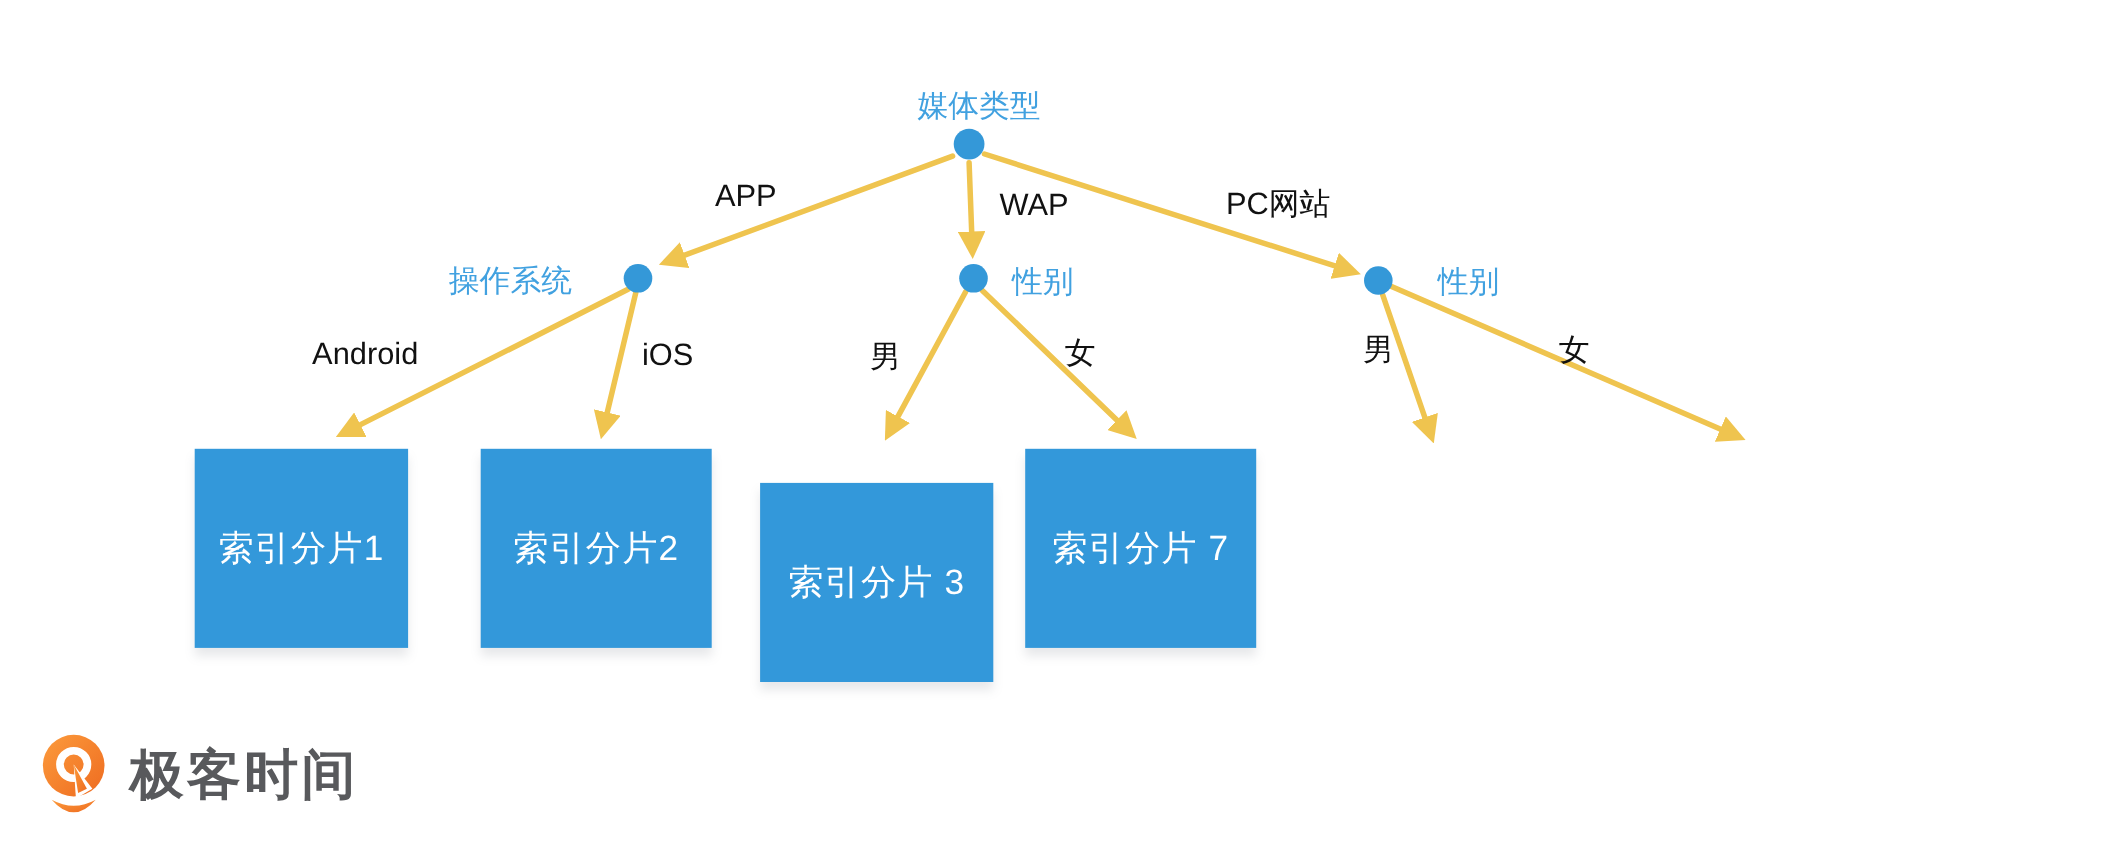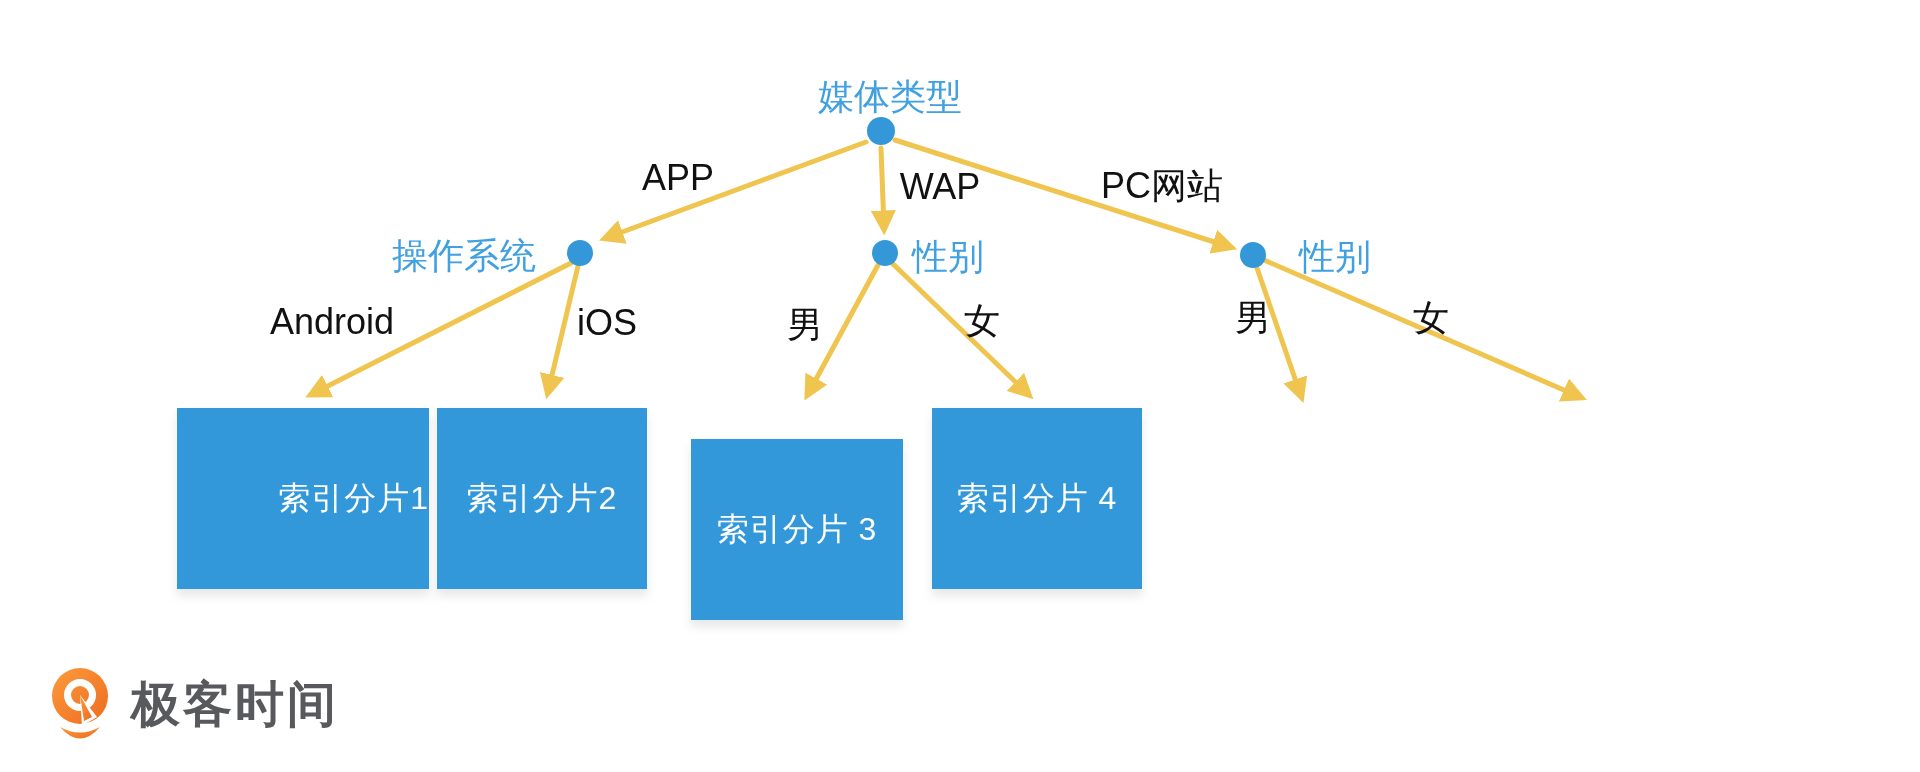--- a/index.html
+++ b/index.html
@@ -24,21 +24,21 @@
     stroke-linecap: round;
     fill: none;
   }
   .arrowhead { fill: var(--edge-yellow, #EFC44F); }
   .node-dot { fill: var(--node-blue, #3498D8); }
 
   .lbl {
     position: absolute;
     transform: translate(-50%, -50%);
     white-space: nowrap;
-    font-size: 36px;
+    font-size: 28px;
     color: var(--text-black, #111111);
     line-height: 1.15;
   }
   .lbl.blue {
     color: var(--label-blue, #41A1E0);
     font-weight: 400;
   }
 
   .shard {
     position: absolute;
@@ -52,21 +52,21 @@
   }
   .shard span {
     color: #ffffff;
     font-size: 32px;
     letter-spacing: 1px;
     white-space: nowrap;
   }
 
   .brand {
     position: absolute;
-    left: 51px; top: 666px;
+    left: 38px; top: 666px;
     display: flex;
     align-items: center;
   }
   .brand-icon { width: 58px; height: 84px; display: block; }
   .brand-text {
     margin-left: 22px;
     margin-top: -6px;
     font-size: 49px;
     font-weight: 600;
     letter-spacing: 3px;
@@ -113,31 +113,31 @@
   <div class="lbl" style="left:658px;  top:178px;margin-left:20px;">APP</div>
   <div class="lbl" style="left:940px;  top:187px;">WAP</div>
   <div class="lbl" style="left:1162px; top:186px;">PC网站</div>
   <div class="lbl" style="left:332px;  top:322px;">Android</div>
   <div class="lbl" style="left:607px;  top:323px;">iOS</div>
   <div class="lbl" style="left:805px;  top:325px;">男</div>
   <div class="lbl" style="left:982px;  top:321px;">女</div>
   <div class="lbl" style="left:1253px; top:318px;">男</div>
   <div class="lbl" style="left:1431px; top:318px;">女</div>
 
-  <div class="shard" style="left:177px;  width:252px;justify-content:flex-end;">
+  <div class="shard" style="left:177px;  width:194px;">
     <span>索引分片1</span>
   </div>
   <div class="shard" style="left:437px;  width:210px;">
     <span>索引分片2</span>
   </div>
   <div class="shard" style="left:691px;  width:212px;margin-top:31px;">
     <span>索引分片 3</span>
   </div>
   <div class="shard" style="left:932px;  width:210px;">
-    <span>索引分片 4</span>
+    <span>索引分片 7</span>
   </div>
 
   <div class="brand">
     <svg class="brand-icon" viewBox="0 0 58 84">
       <defs>
         <linearGradient id="og" x1="0" y1="0" x2="1" y2="1">
           <stop offset="0" stop-color="#FC9B3C"></stop>
           <stop offset="1" stop-color="#EE6B20"></stop>
         </linearGradient>
       </defs>

